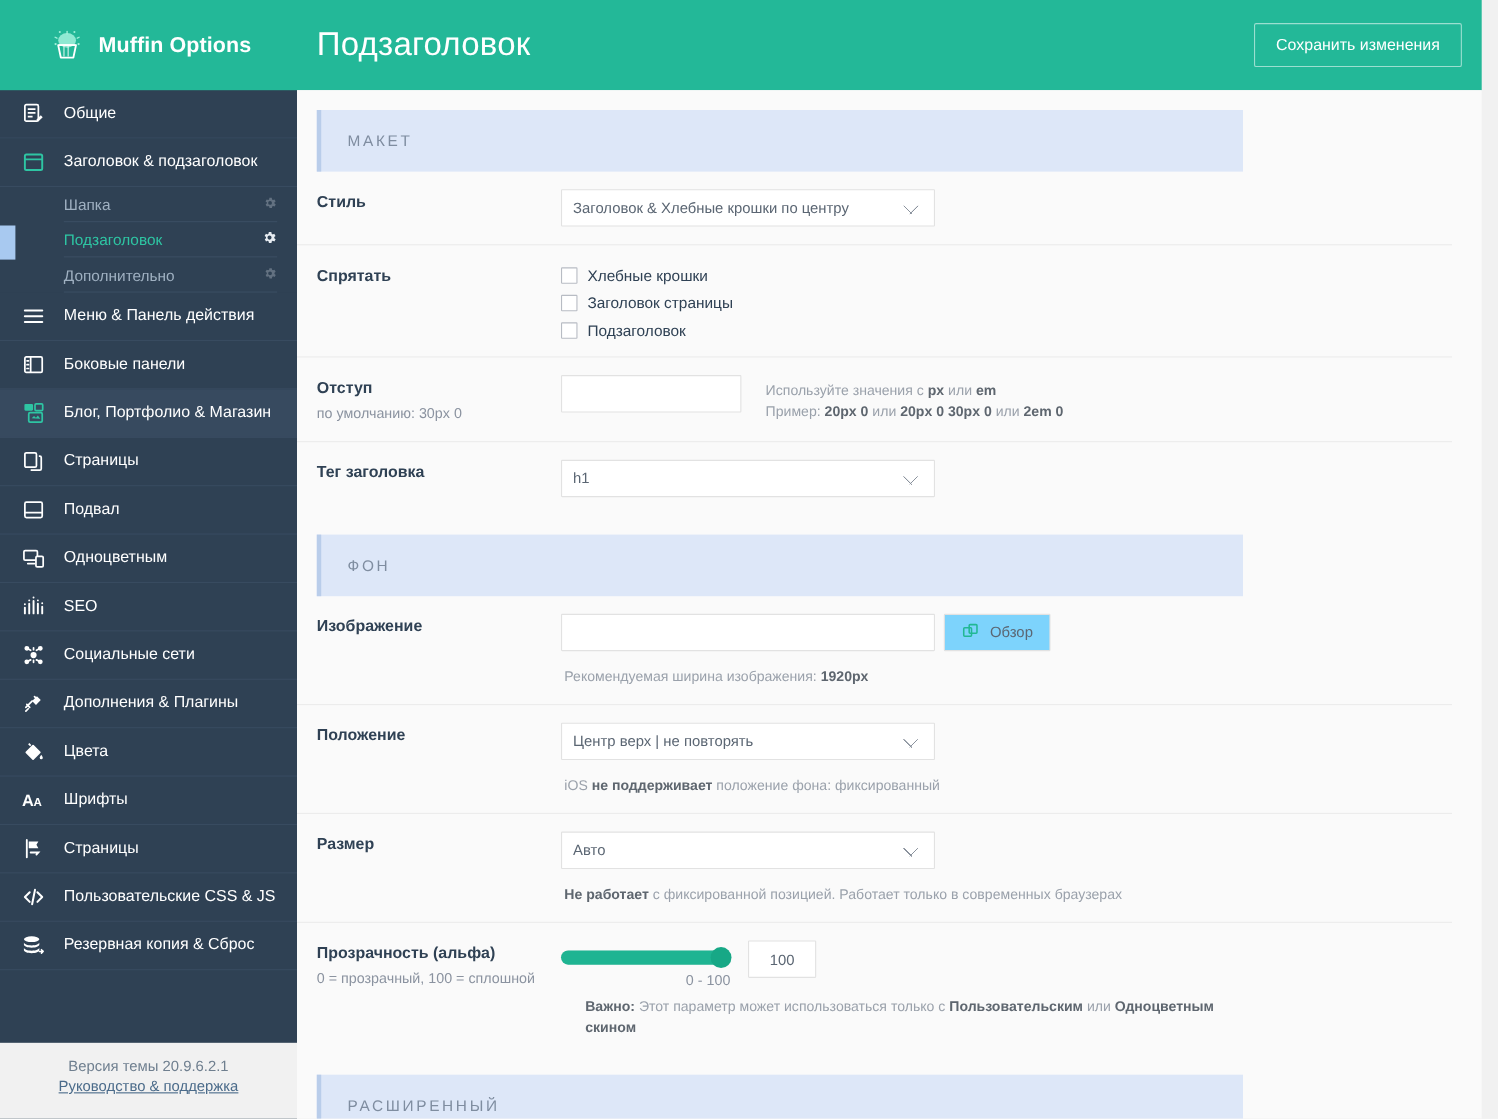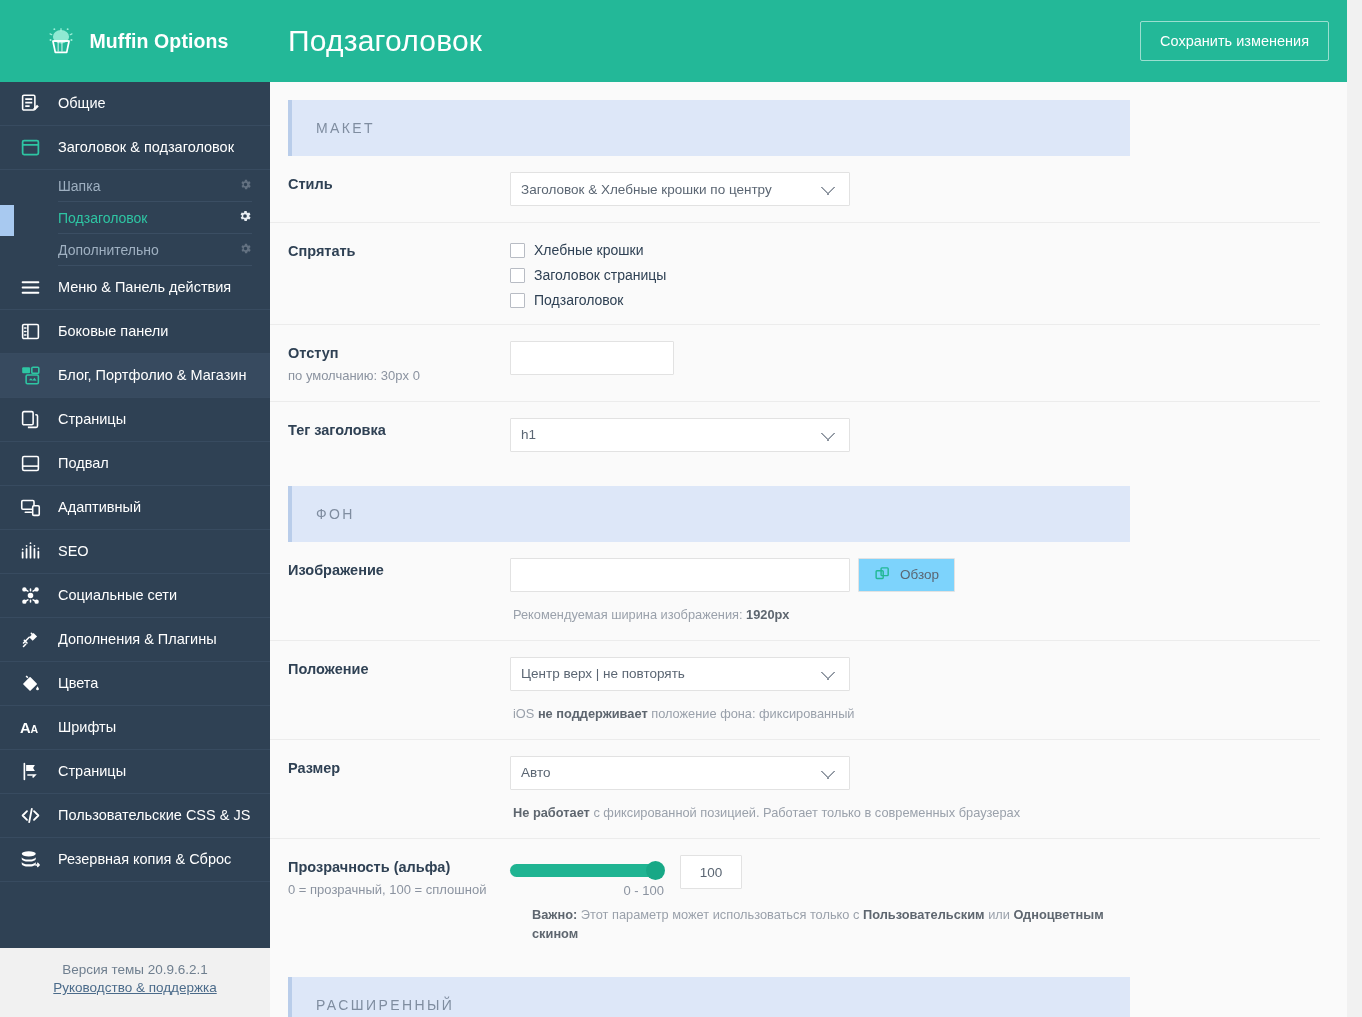--- a/index.html
+++ b/index.html
@@ -352,21 +352,21 @@
       </div>
 
       <div class="nav-item">
         <span class="nav-ico">
           <svg width="21" height="21" viewBox="0 0 24 24" fill="none" stroke="#ffffff" stroke-width="1.8">
             <rect x="2" y="4" width="14" height="10" rx="1.3"></rect>
             <path d="M6 17.5h7" stroke-linecap="round"></path>
             <rect x="14.5" y="10" width="7.5" height="11" rx="1.3" fill="#2f4154"></rect>
           </svg>
         </span>
-        <span class="nav-label">Адаптивный</span>
+        <span class="nav-label">Одноцветным</span>
       </div>
 
       <div class="nav-item">
         <span class="nav-ico">
           <svg width="21" height="21" viewBox="0 0 24 24" stroke="#ffffff" stroke-width="2" stroke-linecap="round">
             <path d="M3 13v6M7.5 9v10M12 6v13M16.5 9v10M21 12v7"></path>
             <path d="M3 9.5v.01M7.5 5.5v.01M12 2.5v.01M16.5 5.5v.01M21 8.5v.01"></path>
           </svg>
         </span>
         <span class="nav-label">SEO</span>
@@ -498,20 +498,28 @@
         </div>
       </div>
 
       <div class="row">
         <div class="row-label">
           <span>Отступ</span>
           <span class="sub">по умолчанию: 30px 0</span>
         </div>
         <div class="row-field">
           <input class="ui-text pad" type="text" value="" style="">
+          <div class="hint hint-right">
+            <div>
+              <span>Используйте значения с </span><b>px</b><span> или </span><b>em</b>
+            </div>
+            <div>
+              <span>Пример: </span><b>20px 0</b><span> или </span><b>20px 0 30px 0</b><span> или </span><b>2em 0</b>
+            </div>
+          </div>
         </div>
       </div>
 
       <div class="row noborder">
         <div class="row-label">Тег заголовка</div>
         <div class="row-field">
           <select class="ui-select">
             <option>h1</option>
           </select>
         </div>

